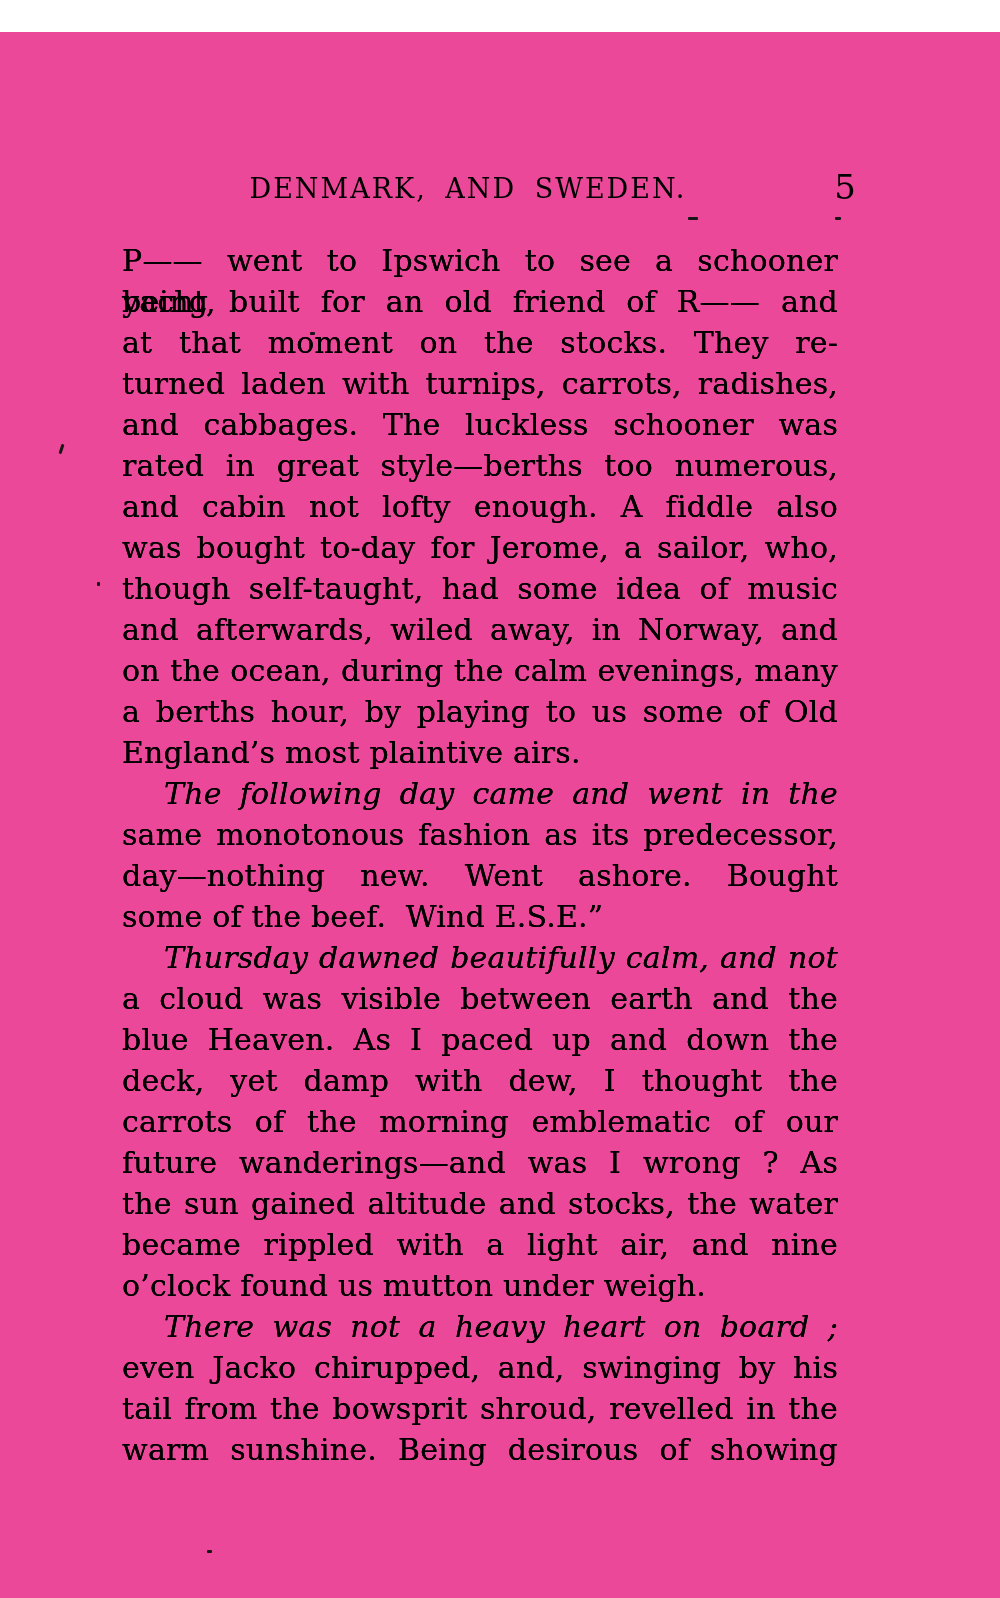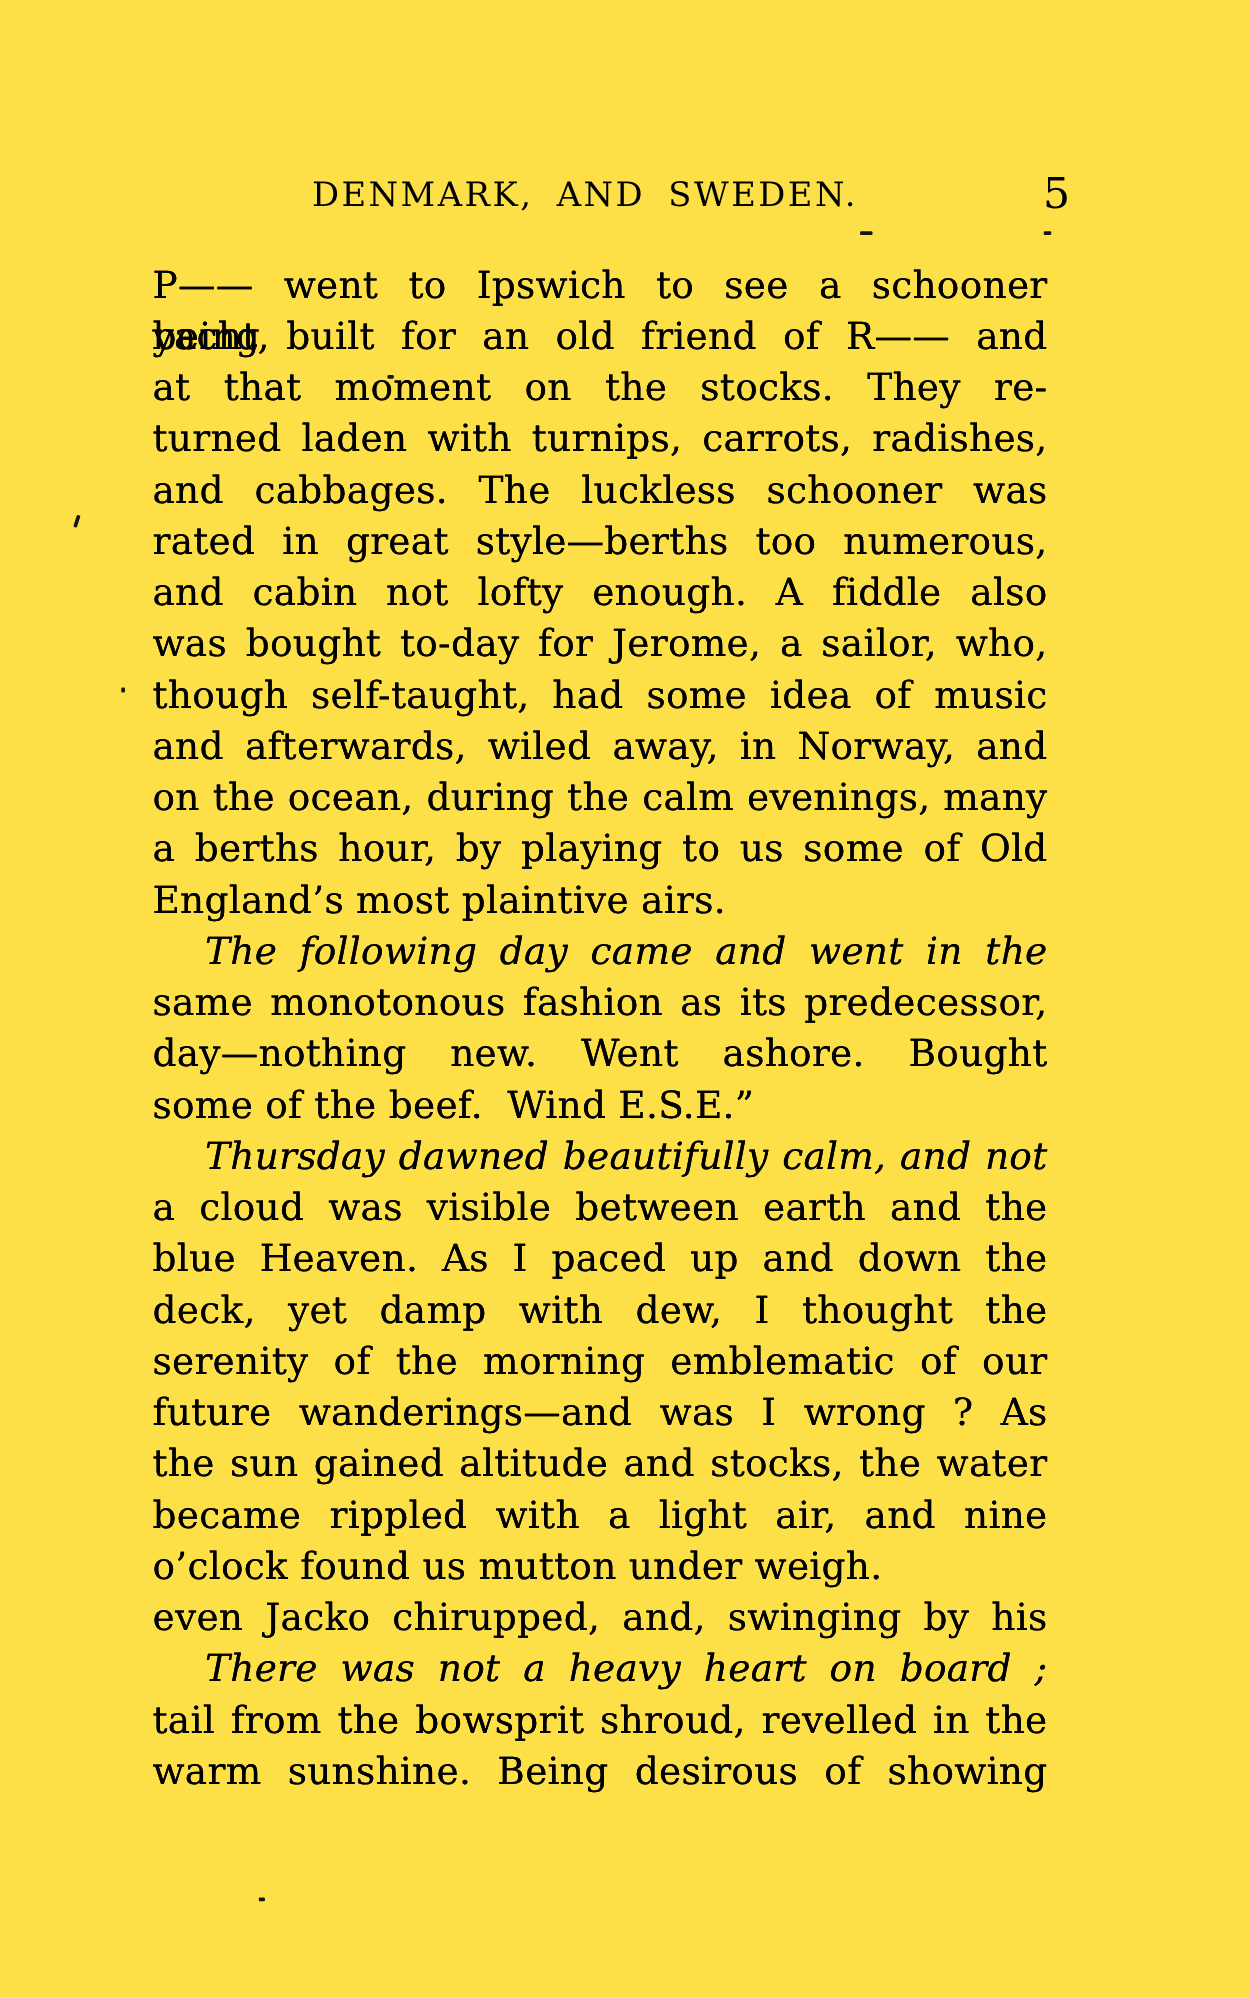--- a/index.html
+++ b/index.html
@@ -11,21 +11,22 @@
     height: 1598px;
     background: #ffffff;
     position: relative;
     overflow: hidden;
     font-family: "DejaVu Serif", serif;
     color: #000000;
   }
   .page {
     position: absolute;
     inset: 0;
-    background: #fde047;
+    background: #ec4899;
+    margin-top: 32px;
   }
   
   .header-title {
     position: absolute;
     top: 143px;
     left: 130px;
     width: 676px;
     text-align: center;
     font-size: 27px;
     line-height: 28px;
@@ -104,27 +105,27 @@
       <div class="line">a berths hour, by playing to us some of Old</div>
       <div class="line last">England’s most plaintive airs.</div>
       <div class="line indent">The following day came and went in the</div>
       <div class="line">same monotonous fashion as its predecessor,</div>
       <div class="line">day—nothing new.  Went ashore.  Bought</div>
       <div class="line last">some of the beef.  Wind E.S.E.”</div>
       <div class="line indent">Thursday dawned beautifully calm, and not</div>
       <div class="line">a cloud was visible between earth and the</div>
       <div class="line">blue Heaven.  As I paced up and down the</div>
       <div class="line">deck, yet damp with dew, I thought the</div>
-      <div class="line">serenity of the morning emblematic of our</div>
+      <div class="line">carrots of the morning emblematic of our</div>
       <div class="line">future wanderings—and was I wrong ?  As</div>
       <div class="line">the sun gained altitude and stocks, the water</div>
       <div class="line">became rippled with a light air, and nine</div>
       <div class="line last">o’clock found us mutton under weigh.</div>
+      <div class="line indent">There was not a heavy heart on board ;</div>
       <div class="line">even Jacko chirupped, and, swinging by his</div>
-      <div class="line indent">There was not a heavy heart on board ;</div>
       <div class="line">tail from the bowsprit shroud, revelled in the</div>
       <div class="line">warm sunshine.  Being desirous of showing</div>
     </div>
 
   <div class="speck sp1"></div>
   <div class="speck sp2"></div>
   <div class="speck sp3"></div>
   <div class="speck sp4"></div>
   <div class="speck sp5"></div>
   <div class="speck sp6"></div>

